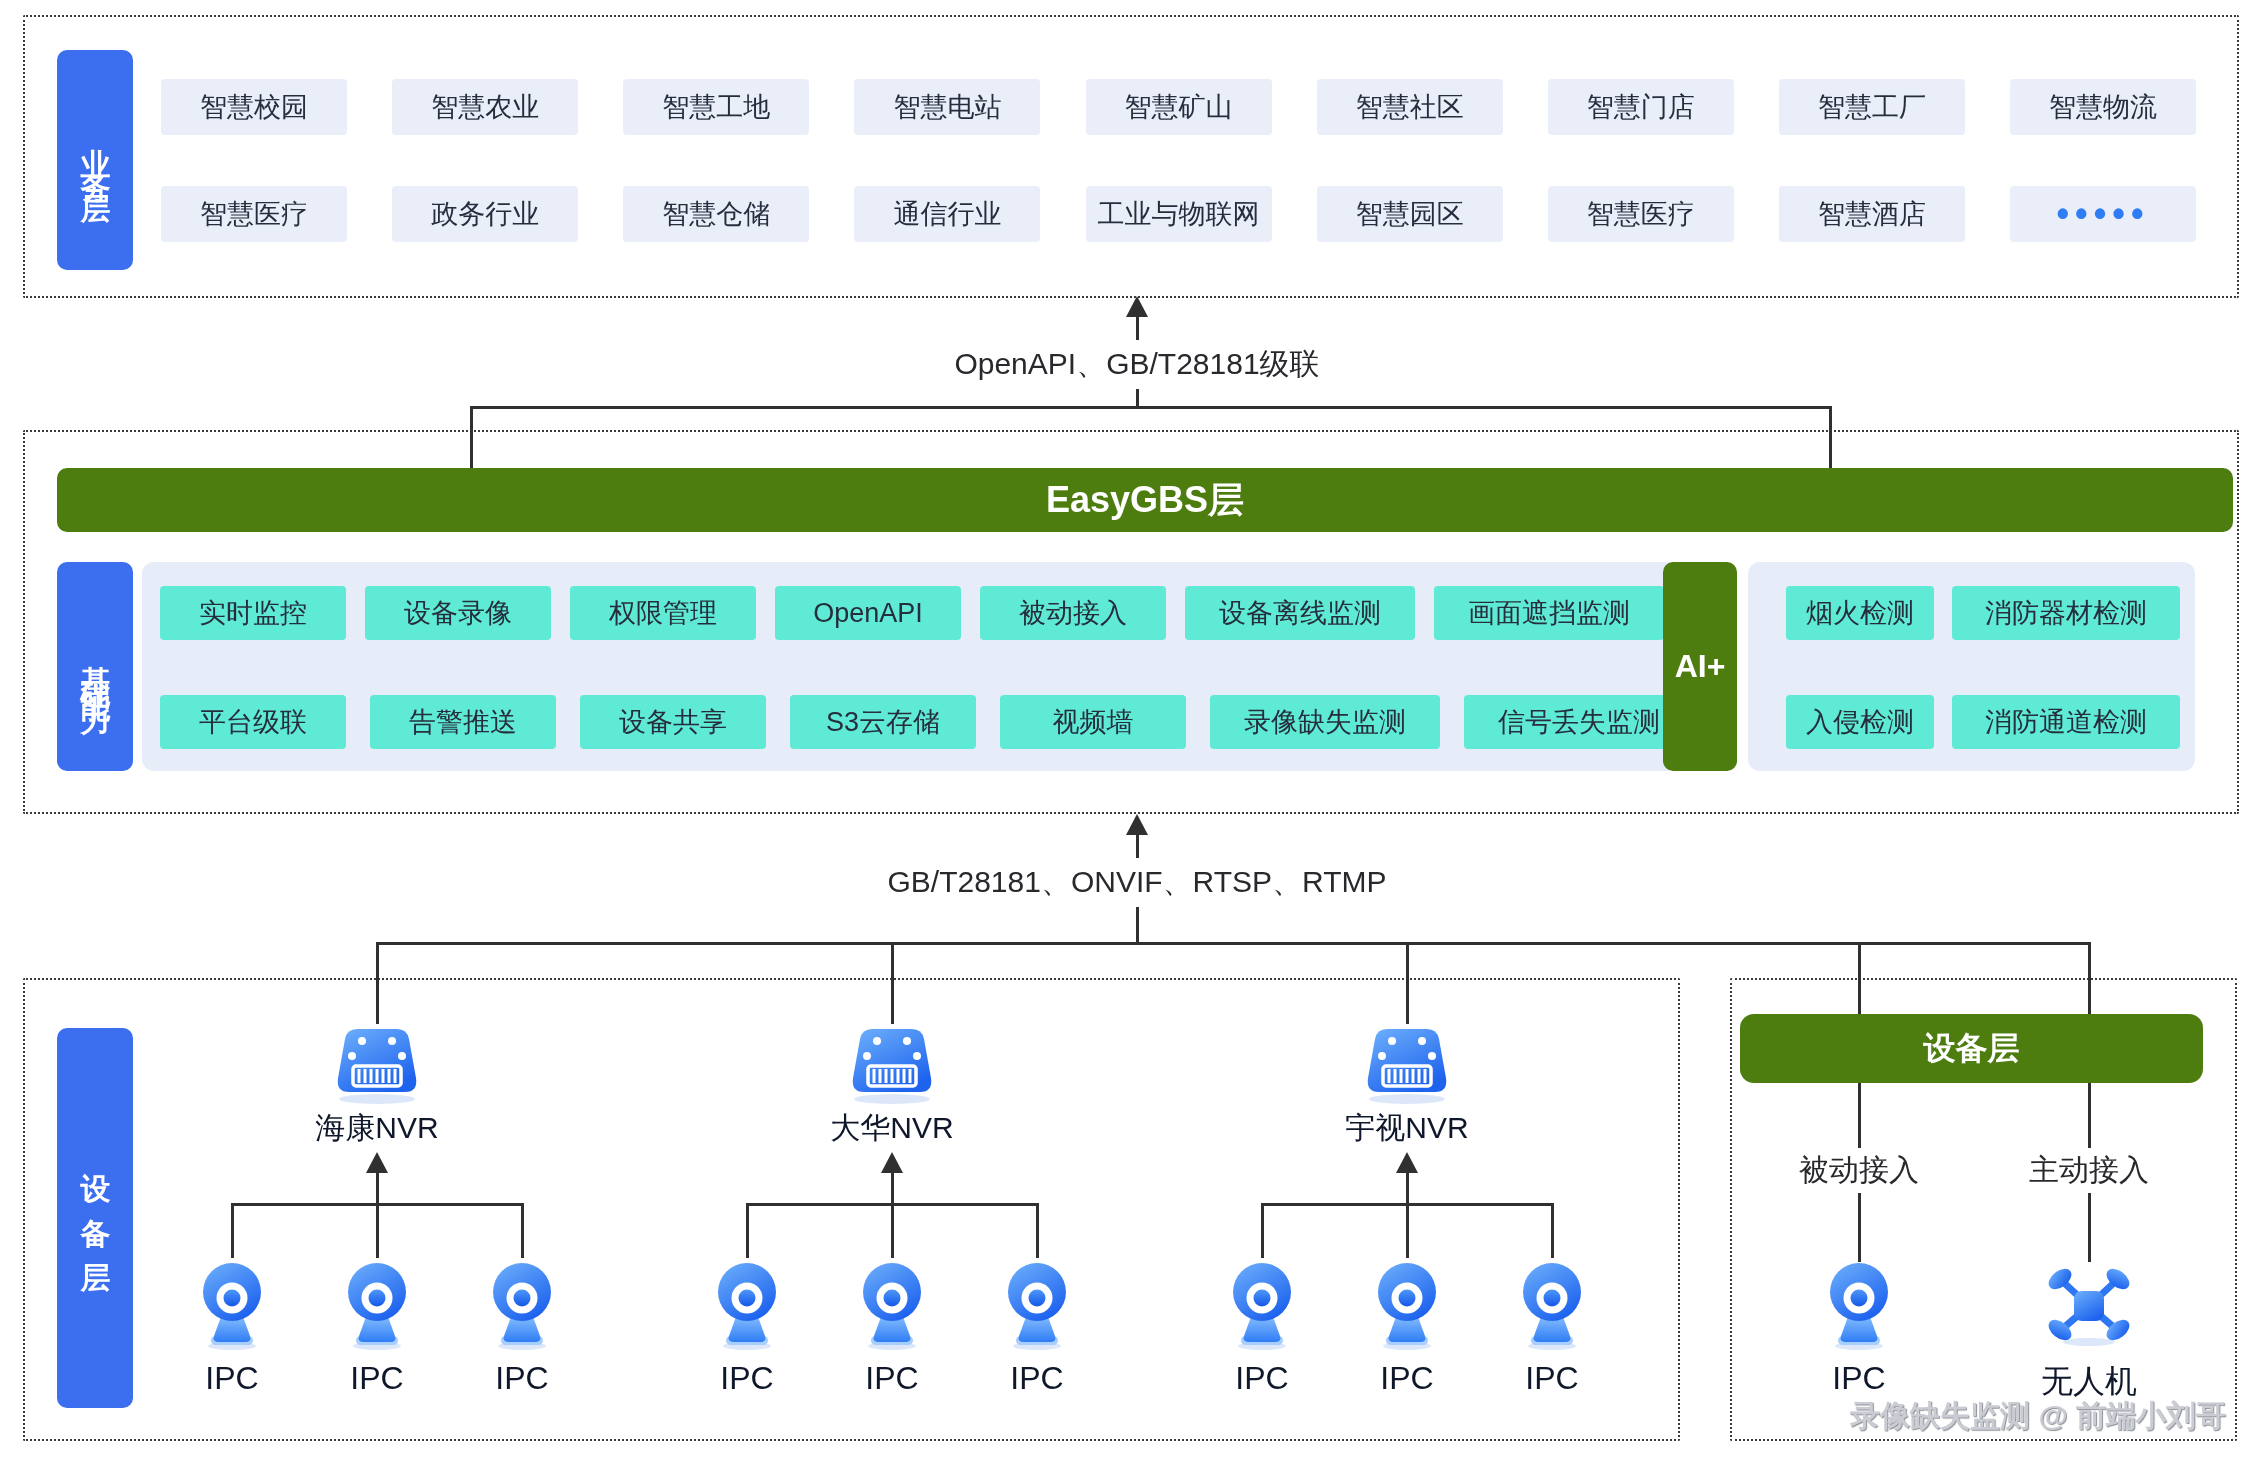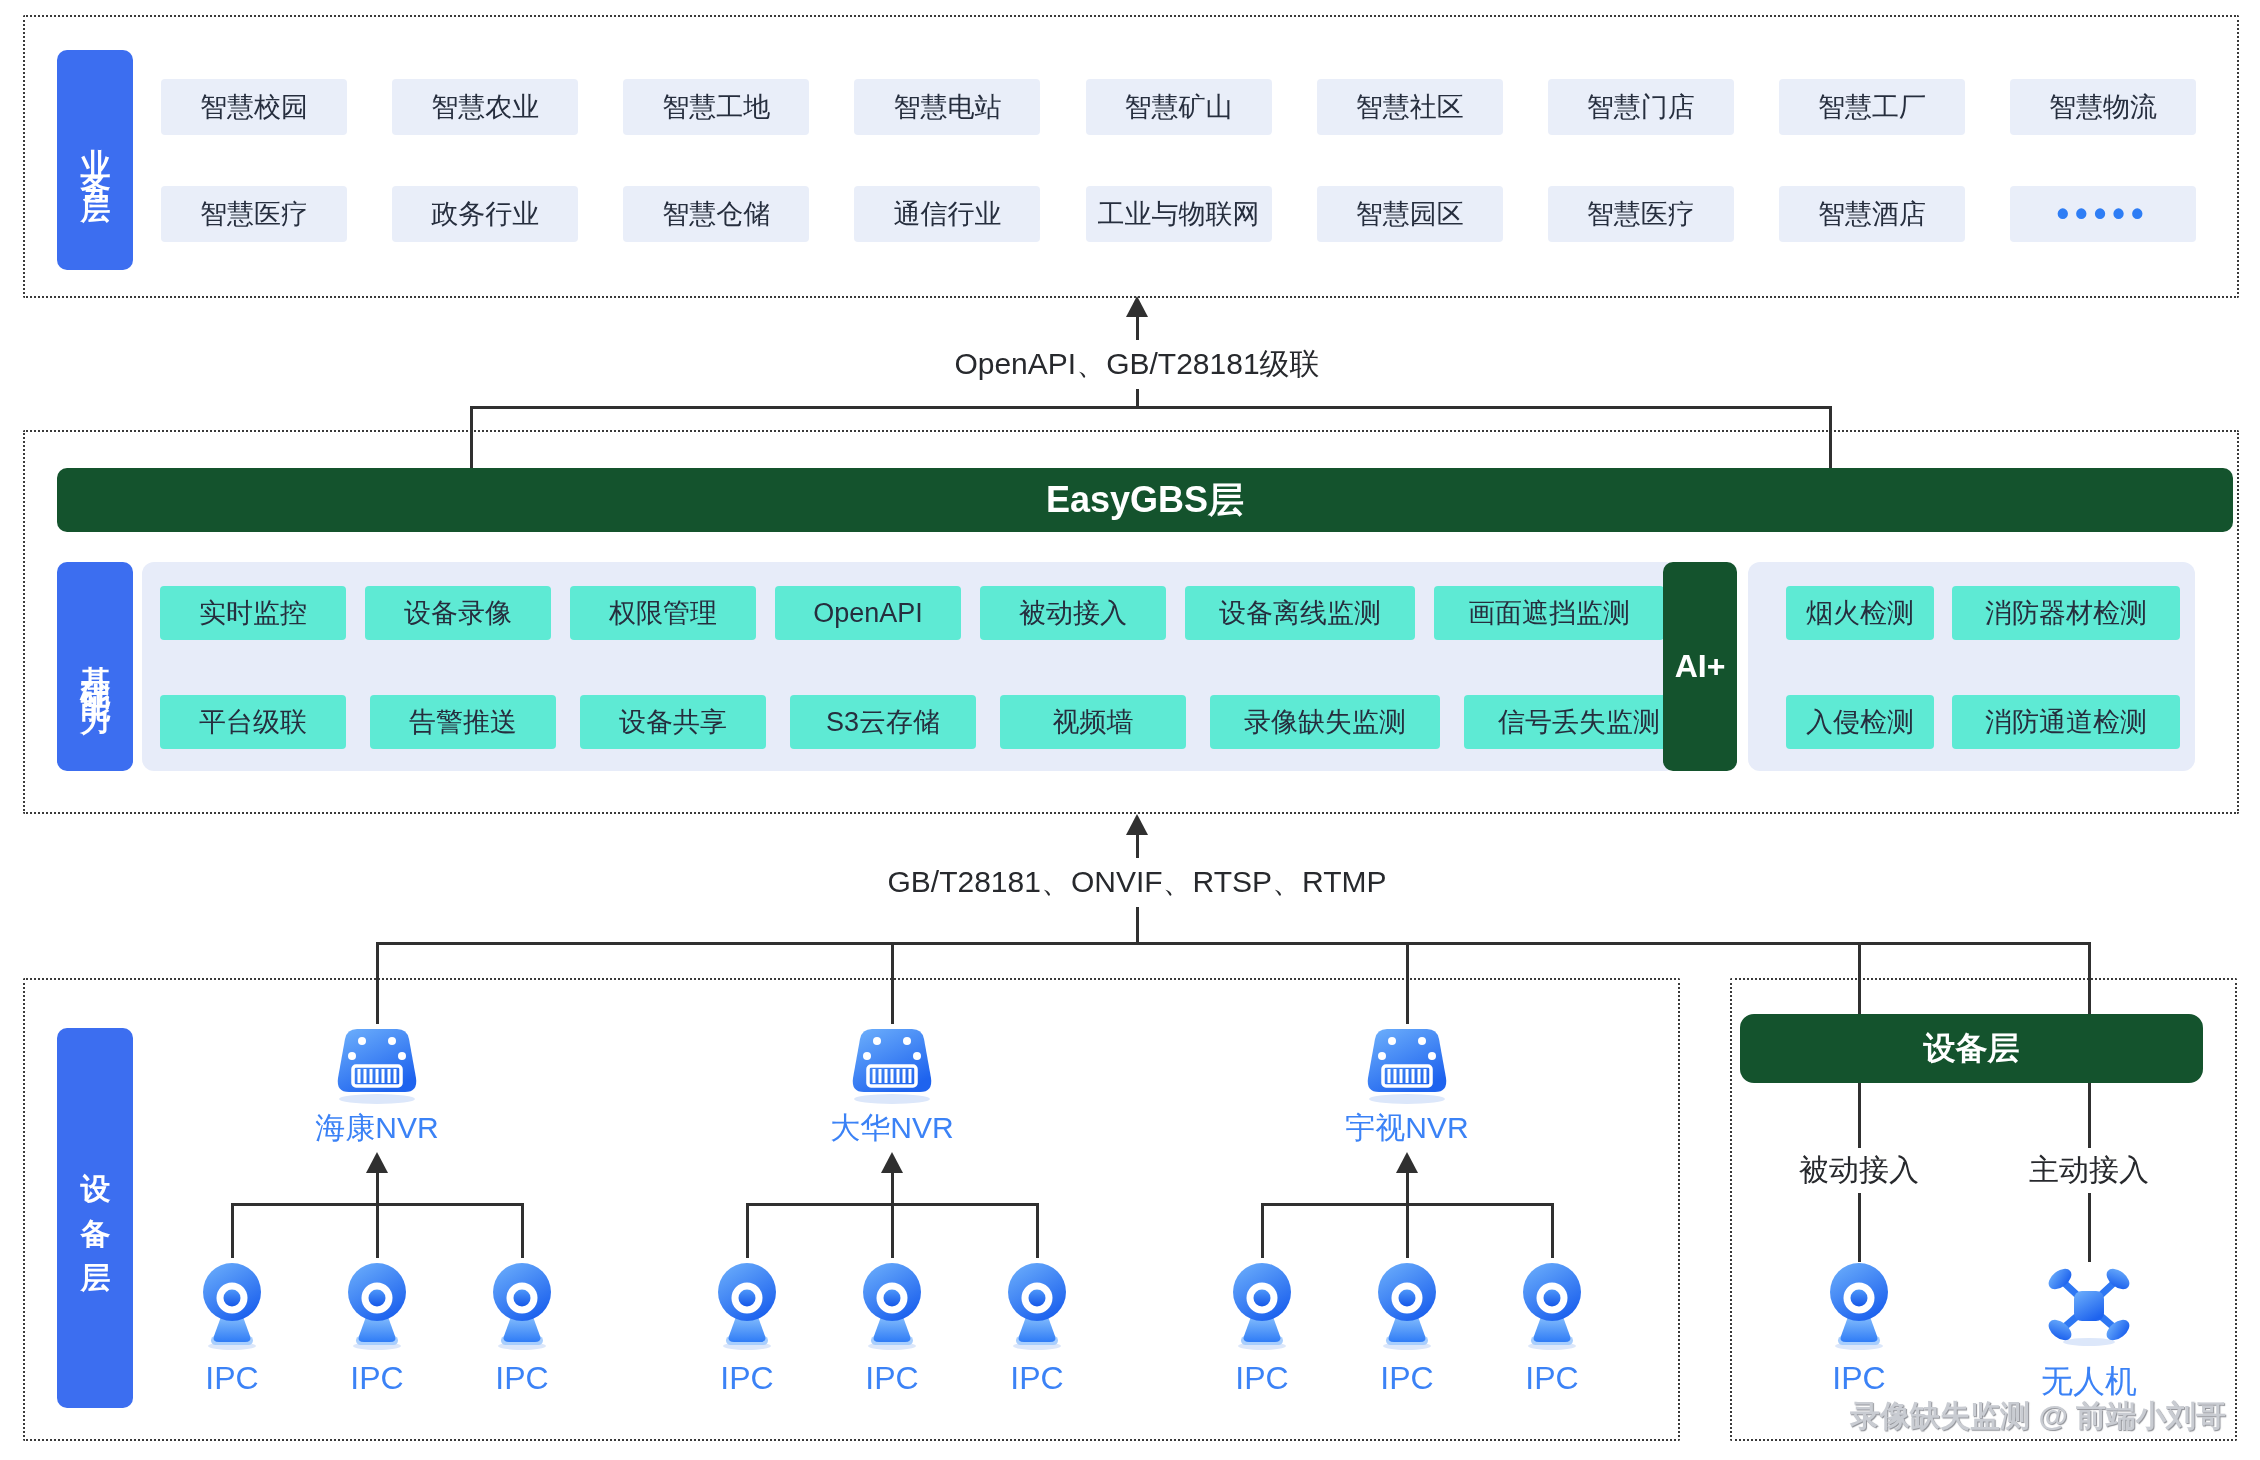--- a/index.html
+++ b/index.html
@@ -8,21 +8,21 @@
     font-family:"Liberation Sans","DejaVu Sans",sans-serif;
   }
   .box-dashed{position:absolute;border:2px dotted #3a3a3a;border-radius:2px;background:transparent;}
   .vlabel{
     position:absolute;background:#3C6EF0;border-radius:10px;color:#fff;
     display:flex;align-items:center;justify-content:center;
     writing-mode:vertical-rl;text-orientation:upright;
     font-size:30px;font-weight:600;z-index:2;
   }
   .bar{
-    position:absolute;background:#14532d;color:#fff;font-weight:700;
+    position:absolute;background:#4d7c0f;color:#fff;font-weight:700;
     display:flex;align-items:center;justify-content:center;z-index:3;
   }
   .panel{position:absolute;background:#E7ECF9;border-radius:12px;z-index:1;}
   .chip-row{position:absolute;display:flex;z-index:2;}
   .chip{
     background:#E9EEF9;border-radius:4px;display:flex;align-items:center;justify-content:center;
     font-size:27px;color:#262E3E;font-weight:500;white-space:nowrap;height:100%;
   }
   .chip-white{background:#5eead4;}
   .chip-dots{color:#2E7DF5;font-size:36px;letter-spacing:6px;font-weight:700;}
@@ -33,21 +33,21 @@
     position:absolute;width:0;height:0;z-index:2;
     border-left:11px solid transparent;border-right:11px solid transparent;
     border-bottom:21px solid #303030;
   }
   .conn-label{
     position:absolute;transform:translateX(-50%);background:#fff;
     font-size:30px;color:#27292D;font-weight:500;padding:4px 16px;
     white-space:nowrap;z-index:2;
   }
   .dev-label{
-    position:absolute;transform:translateX(-50%);font-size:30px;color:#3b82f6;
+    position:absolute;transform:translateX(-50%);font-size:30px;color:#0f172a;
     font-weight:500;white-space:nowrap;z-index:2;
   }
   .dev-label-sm{font-size:32px;}
   .icon{position:absolute;z-index:2;}
   .watermark{
     position:absolute;font-size:30px;font-weight:700;color:#C9CCD2;
     text-shadow:1px 1px 1px #8E9096;white-space:nowrap;z-index:4;
   }
 </style>
 </head>

